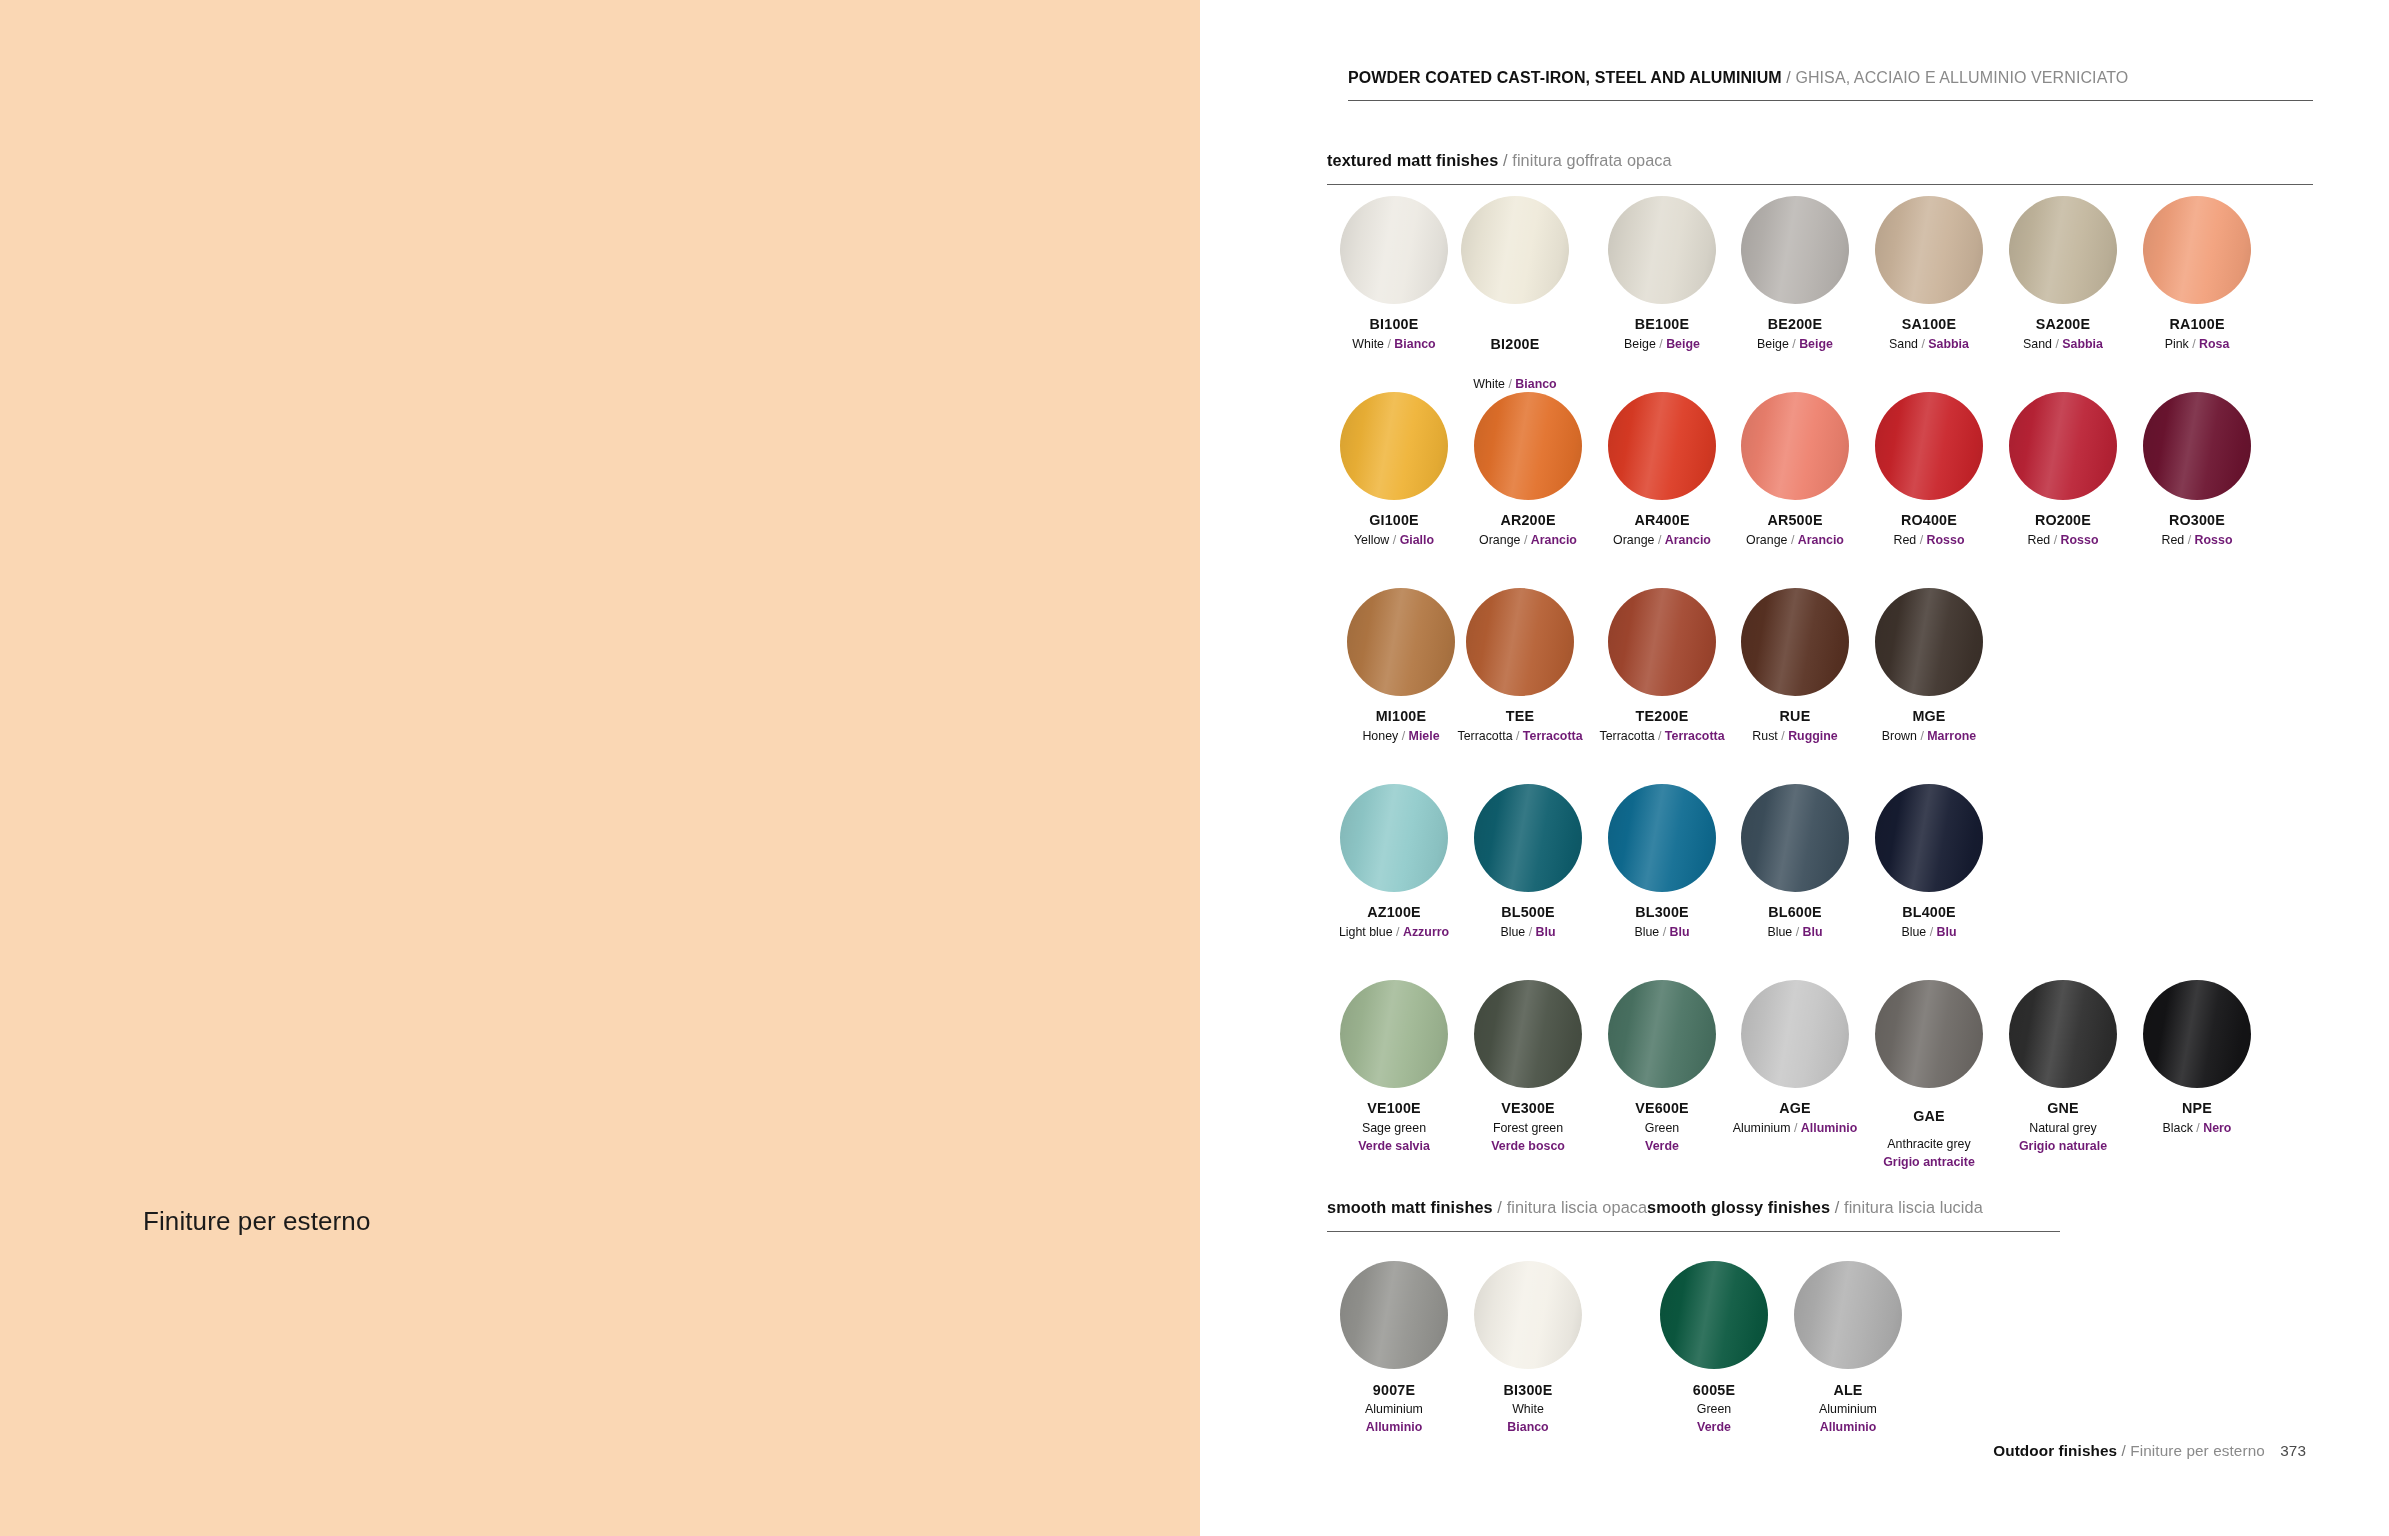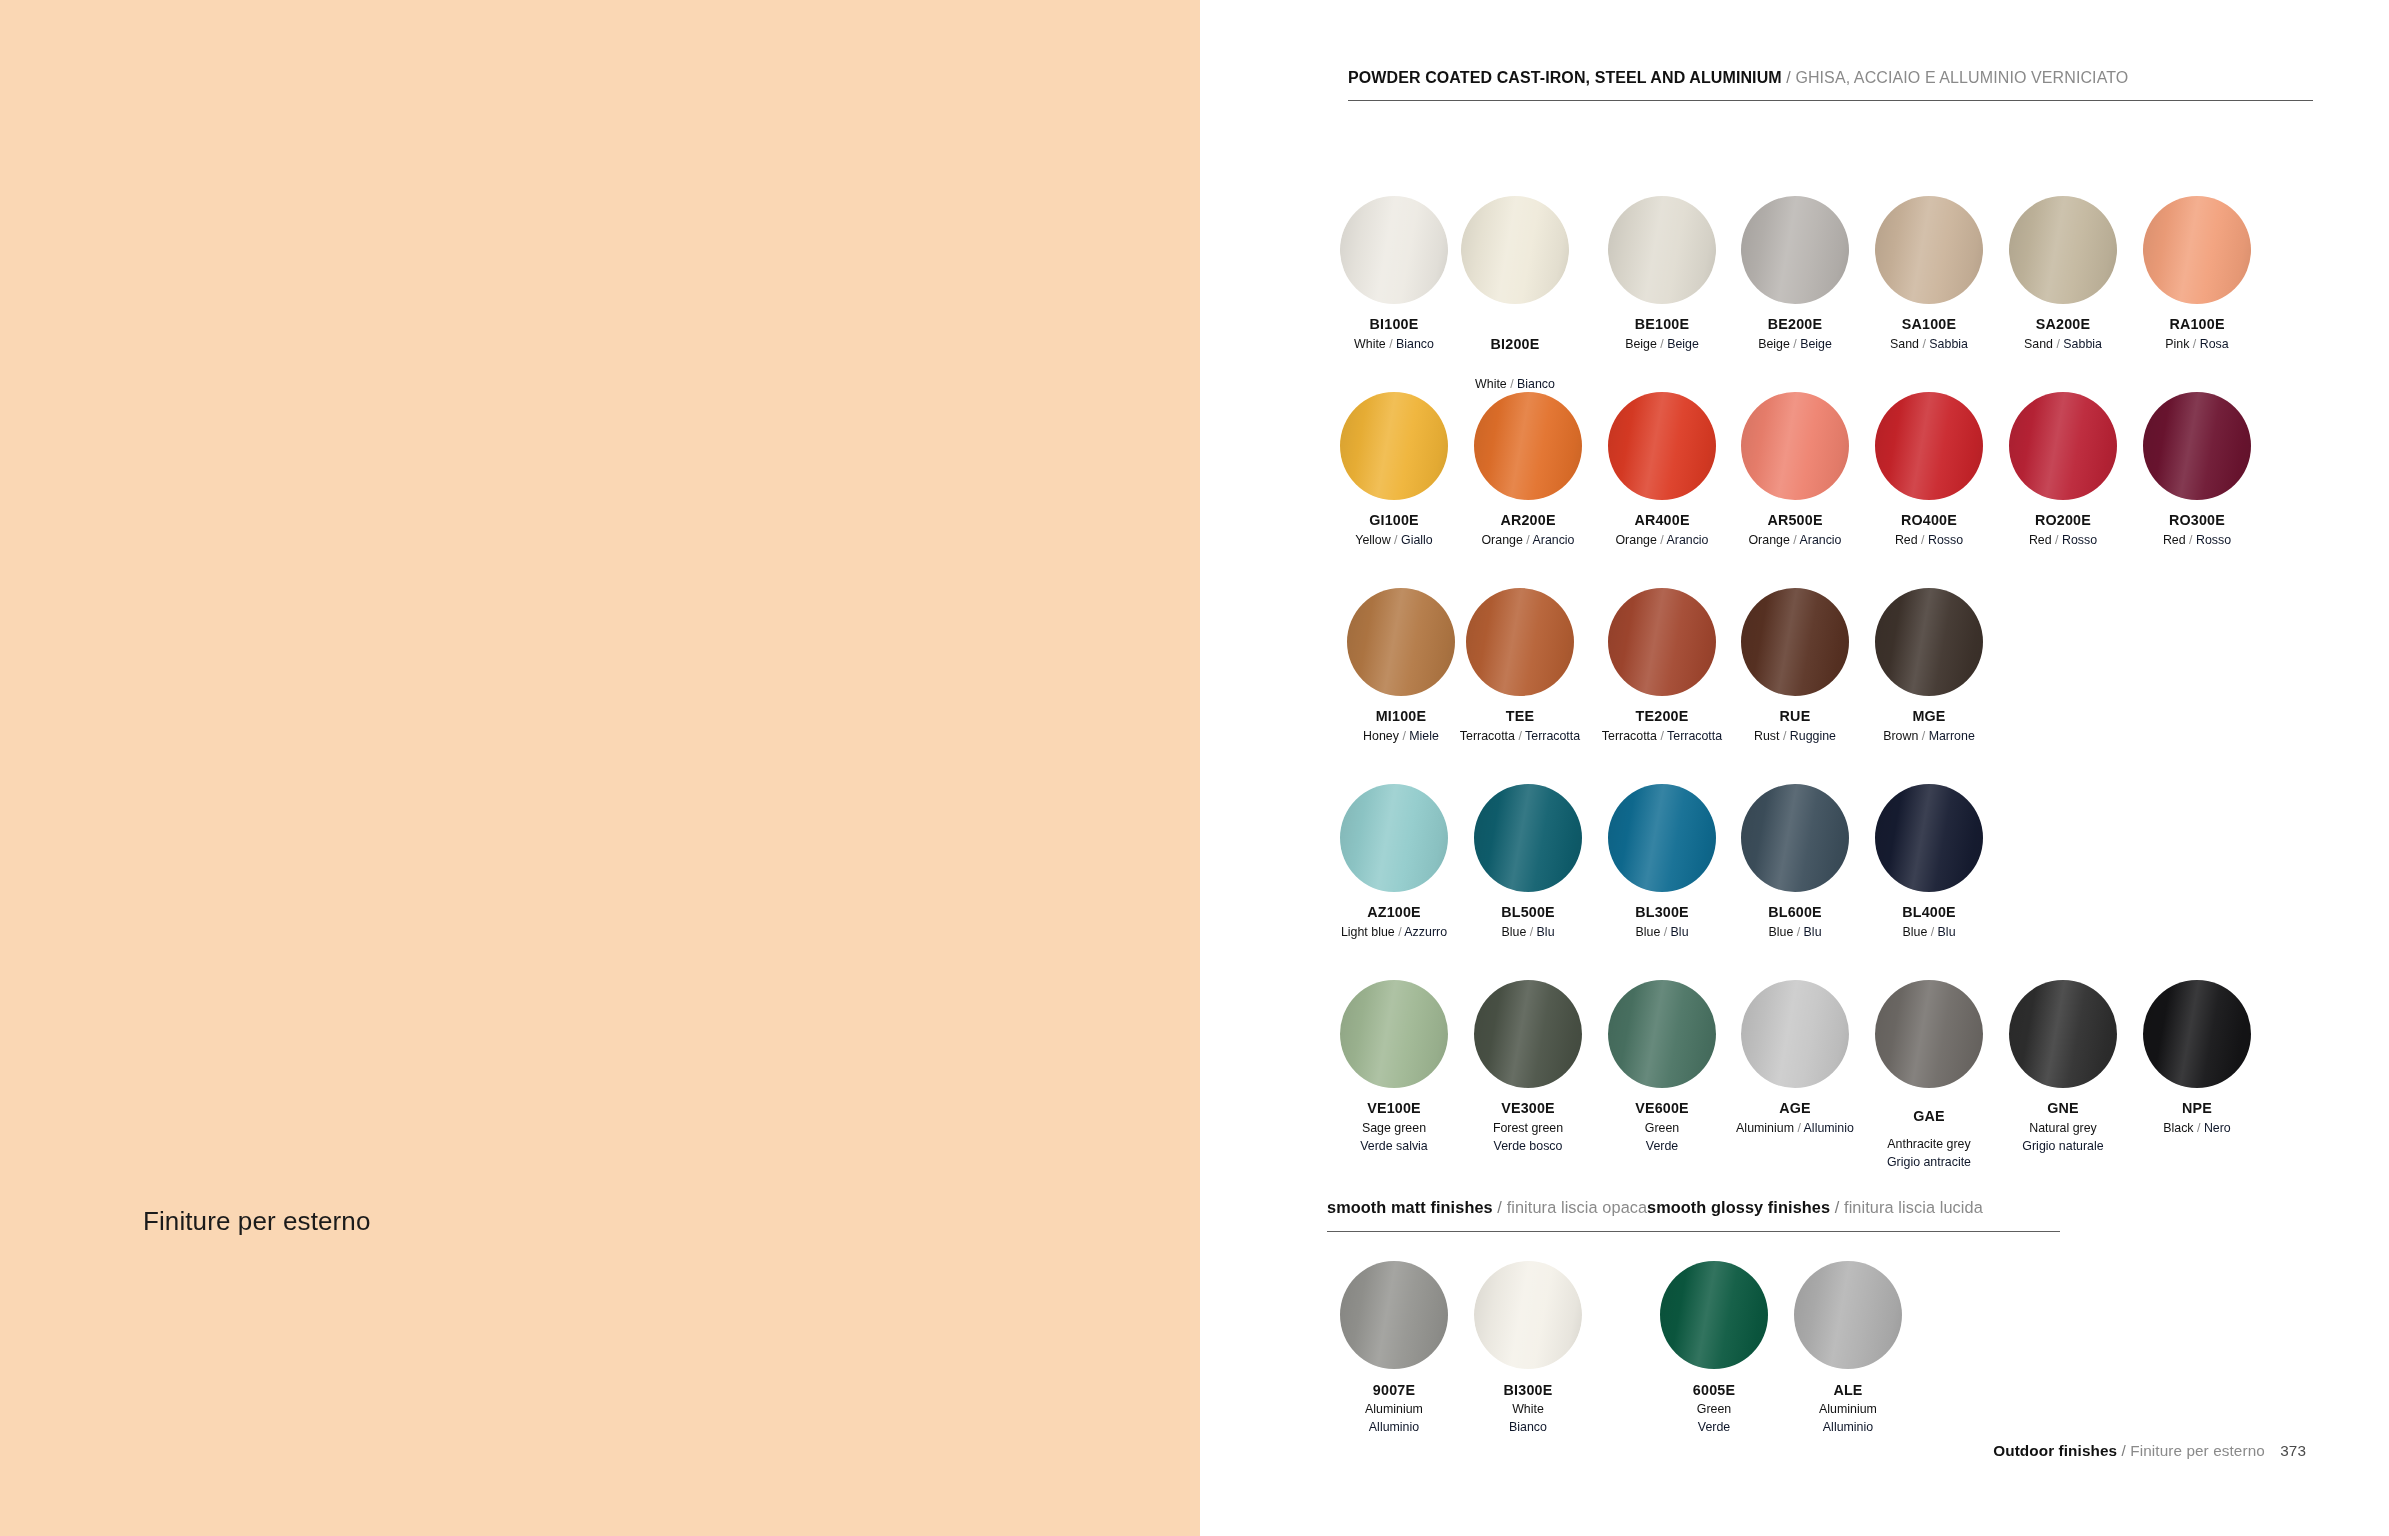--- a/index.html
+++ b/index.html
@@ -76,21 +76,21 @@
   .sw-code {
     margin-top: 12.4px; font-size: 14.3px; font-weight: 700;
     color: #131313; letter-spacing: 0.2px; white-space: nowrap;
   }
   .sw-name {
     margin-top: 3.8px; font-size: 12.4px; white-space: nowrap;
     line-height: 1.42; text-align: center;
   }
   .sw-name .en { font-weight: 400; color: #131313; }
   .sw-name .sep { color: #8c8c8c; font-weight: 400; }
-  .sw-name .it { color: #0f172a; font-weight: 400; }
+  .sw-name .it { color: #701a75; font-weight: 700; }
   .sw-name.stacked { white-space: normal; }
   .sw-name.stacked .en,
   .sw-name.stacked .it { display: block; }
 
   
   #group-smooth-matt  { position: absolute; left: 127px; top: 1198px; width: 413px; }
   #group-smooth-gloss { position: absolute; left: 447px; top: 1198px; width: 413px; }
   .bottom-grid { position: relative; margin-top: 29px; height: 182px; }
 
   
@@ -112,20 +112,26 @@
 
   <div id="right-panel">
 
     <div id="section-head">
       <div class="head-text">
         <span class="t-bold">POWDER COATED CAST-IRON, STEEL AND ALUMINIUM</span><span class="t-slash"> / </span><span class="t-light">GHISA, ACCIAIO E ALLUMINIO VERNICIATO</span>
       </div>
       <div class="rule"></div>
     </div>
 
+    <div id="group-textured">
+      <div class="group-title">
+        <span class="t-bold">textured matt finishes</span><span class="t-slash"> / </span><span class="t-light">finitura goffrata opaca</span>
+      </div>
+      <div class="group-rule"></div>
+    </div>
 
     <div id="grid">
         <div class="swatch-row" style="position: absolute; top: 0px; left: 0px; width: 1013px;">
           <div class="swatch-cell" style="left: 0px;">
             <div class="dot" style="background: rgb(237, 234, 227);"></div>
             <div class="sw-code">BI100E</div>
             <div class="sw-name"><span class="en">White</span><span class="sep"> / </span><span class="it">Bianco</span></div>
           </div>
           <div class="swatch-cell" style="left: 121px; gap: 20px;">
             <div class="dot" style="background: rgb(239, 234, 218);"></div>

